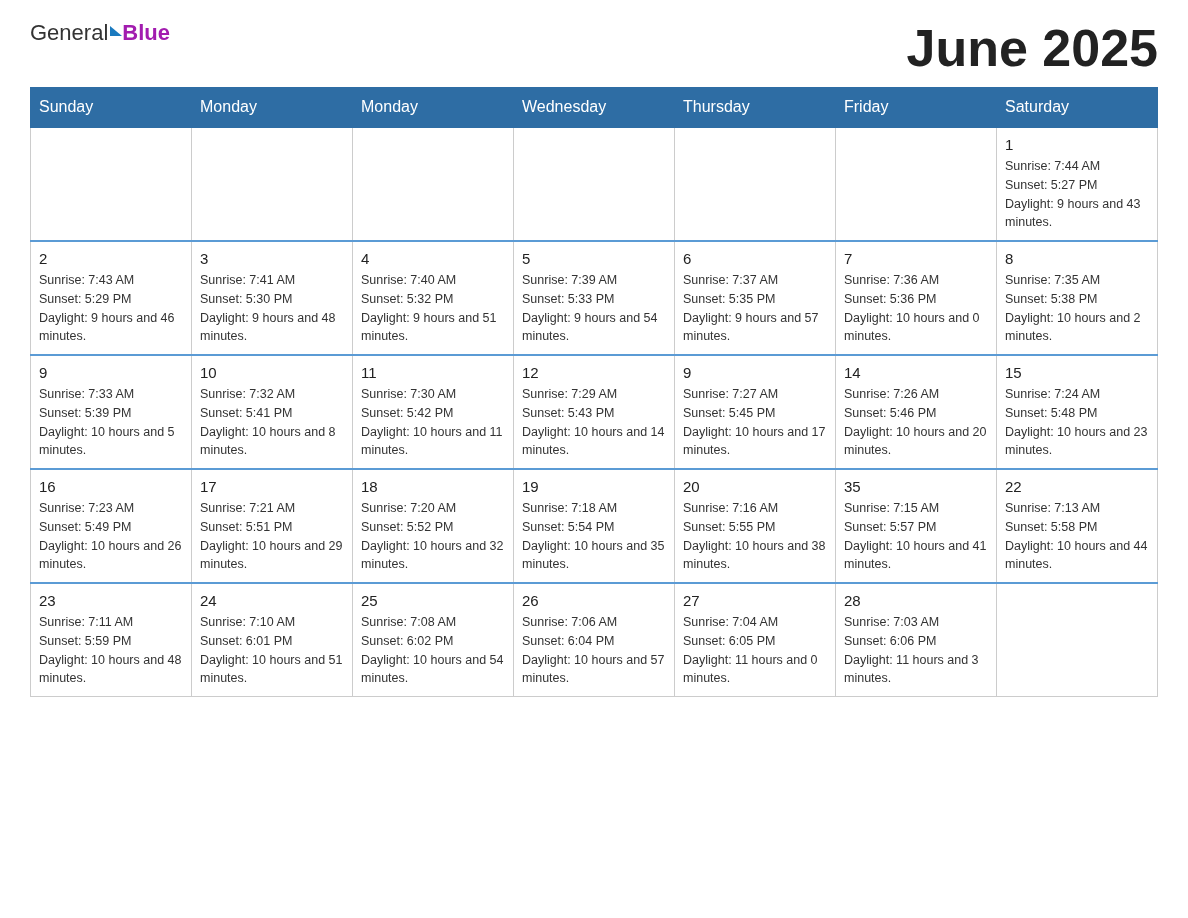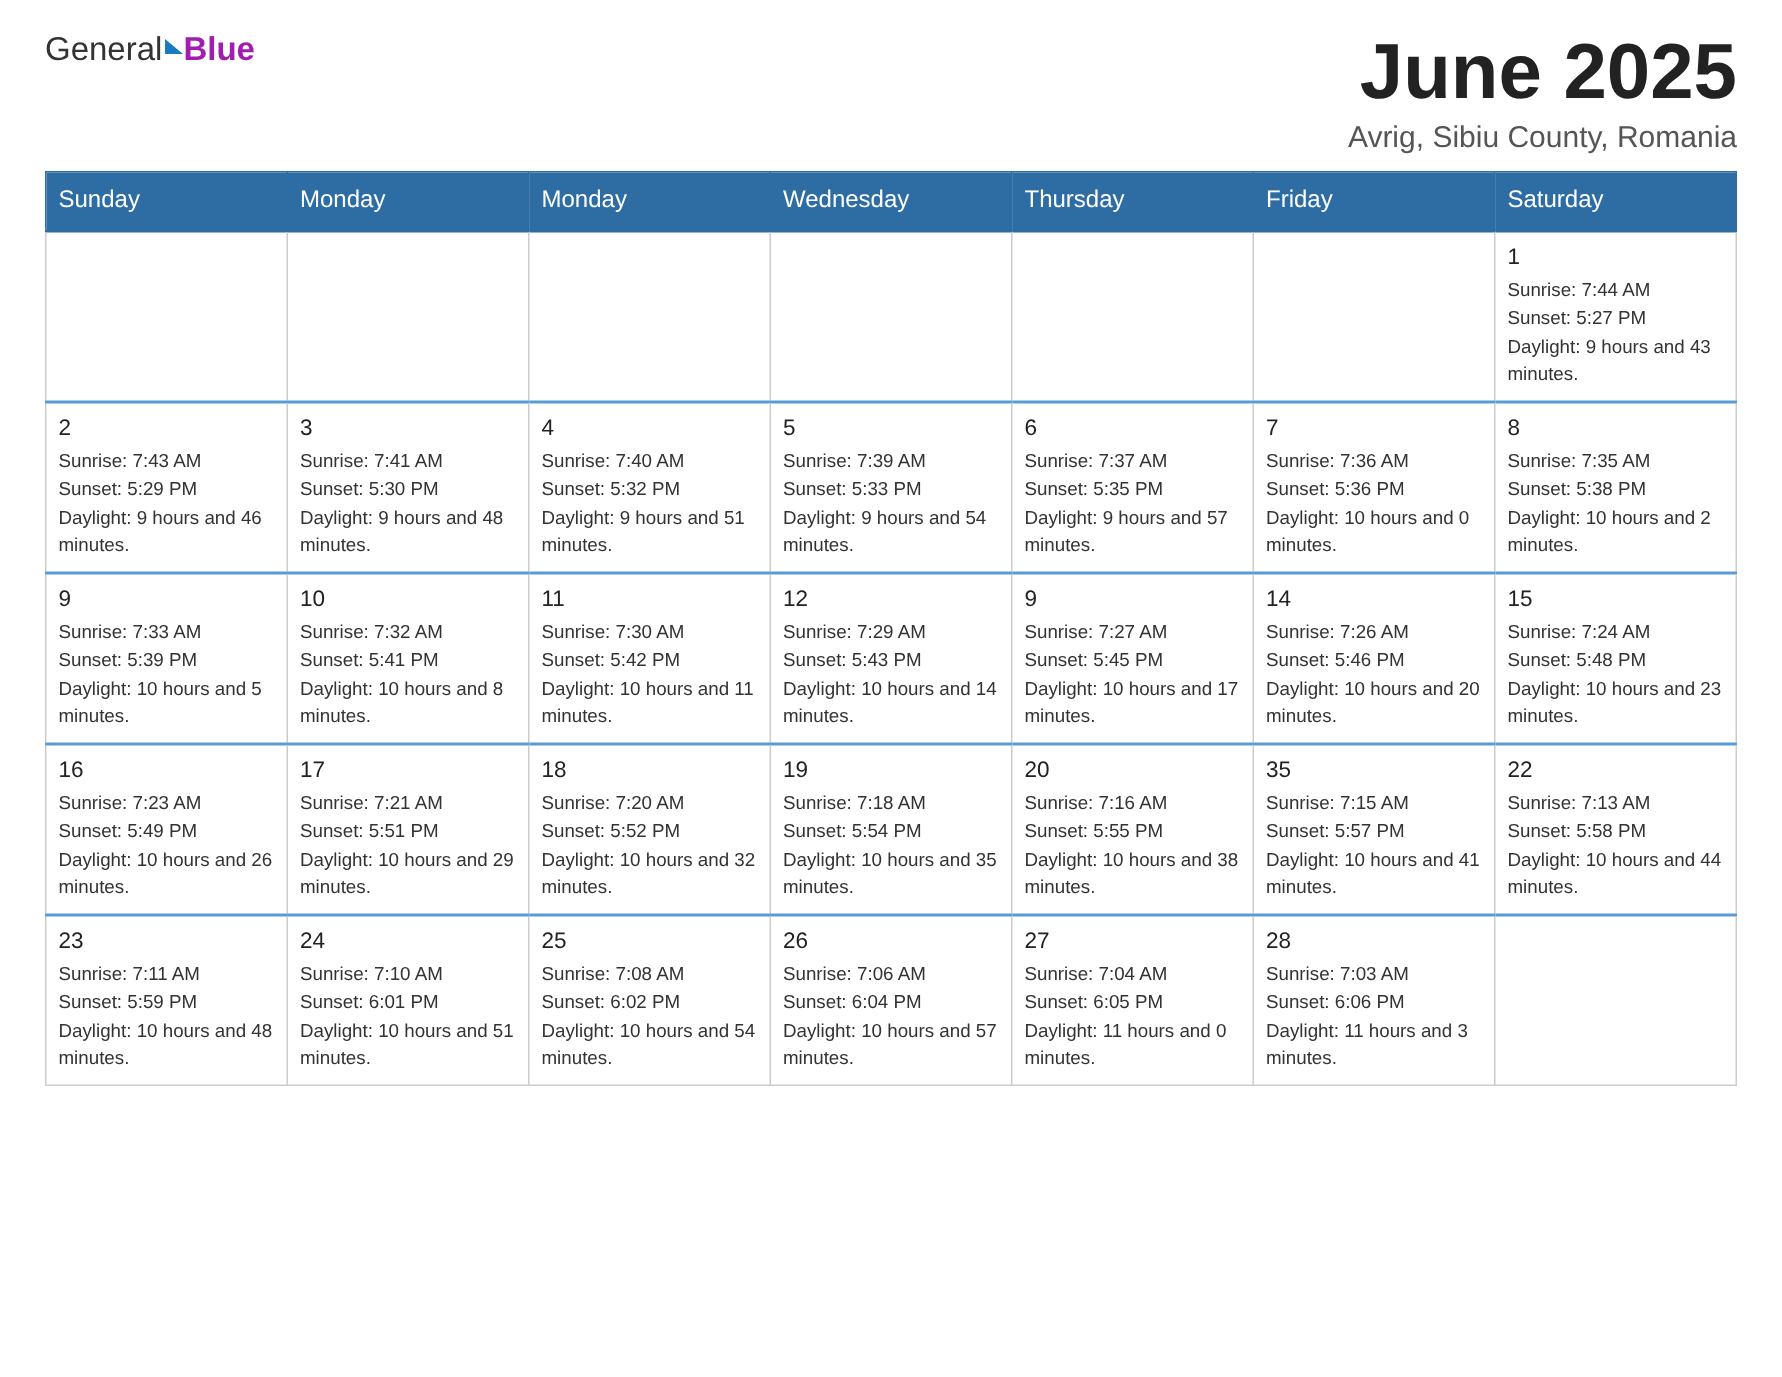--- a/index.html
+++ b/index.html
@@ -105,21 +105,20 @@
     <div style="display:flex; flex-direction:row; align-items:flex-start;">
       <div style="display:flex; align-items:center;">
         <span class="logo-text">General</span>
         <span class="logo-arrow"></span>
       </div>
       <span style="font-size:22px; font-weight:bold; color:#a21caf; margin-left:0;">Blue</span>
     </div>
   </div>
   <div class="title-block">
     <div class="month-title">June 2025</div>
-    <div class="location">Avrig, Sibiu County, Romania</div>
   </div>
 </div>
 
 <table class="calendar">
   <thead>
     <tr>
     <th>Sunday</th>
         <th>Monday</th>
         <th>Monday</th>
         <th>Wednesday</th>

